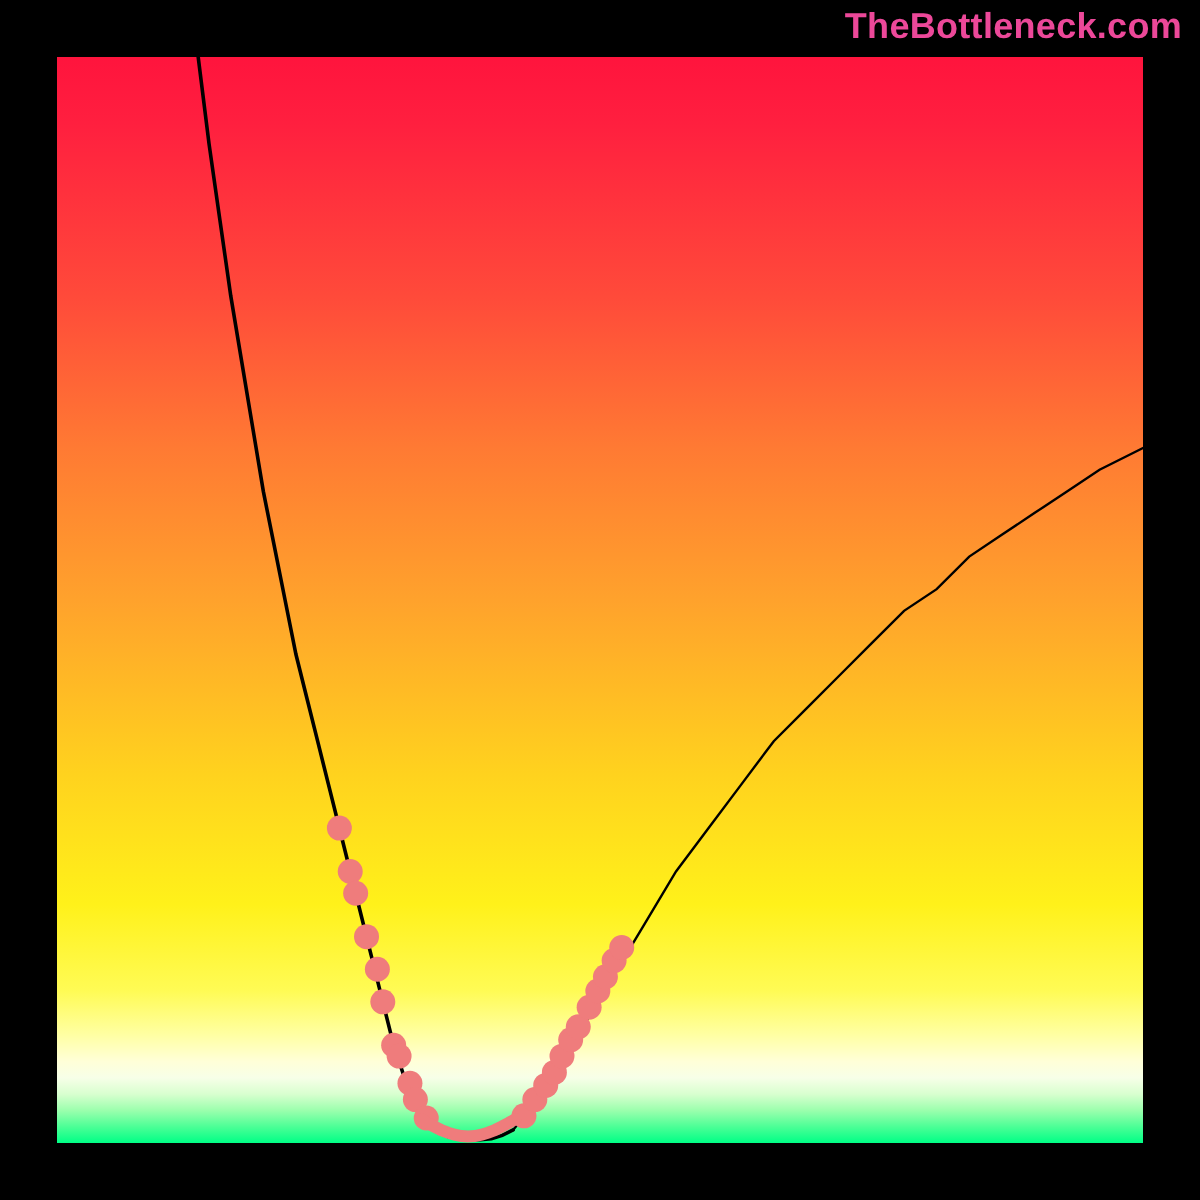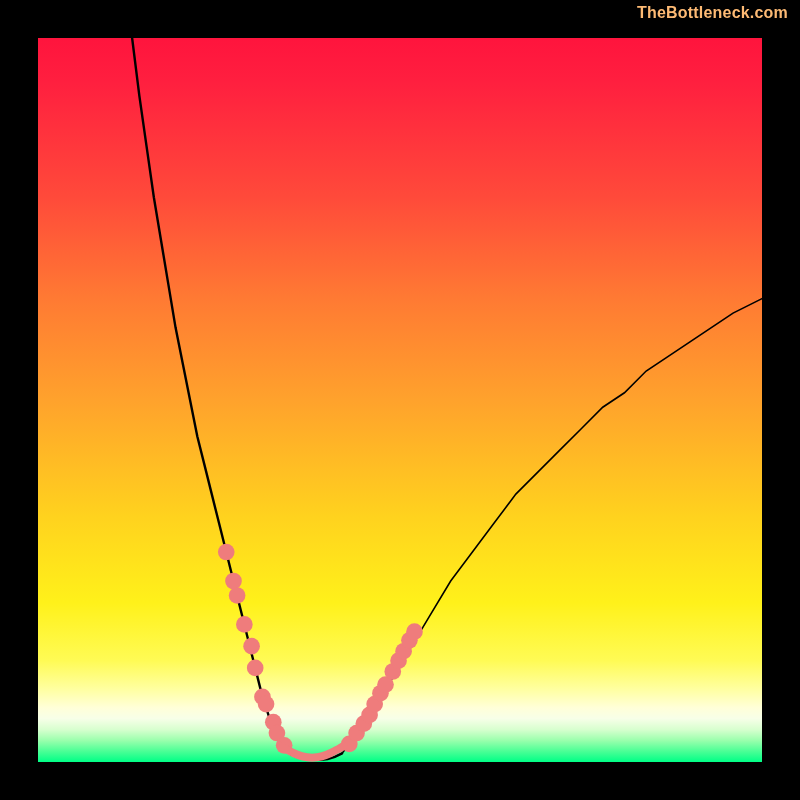--- a/index.html
+++ b/index.html
@@ -16,23 +16,23 @@
     left: 0;
     top: 0;
     width: 800px;
     height: 800px;
     background: #000;
   }
   .watermark {
     position: absolute;
     top: 4px;
     right: 12px;
-    font-size: 16px;
+    font-size: 24px;
     font-weight: 600;
-    color: #fdba74;
+    color: #ec4899;
     letter-spacing: 0.2px;
     user-select: none;
   }
   .plot-area {
     position: absolute;
     left: 38px;
     top: 38px;
     width: 724px;
     height: 724px;
     

